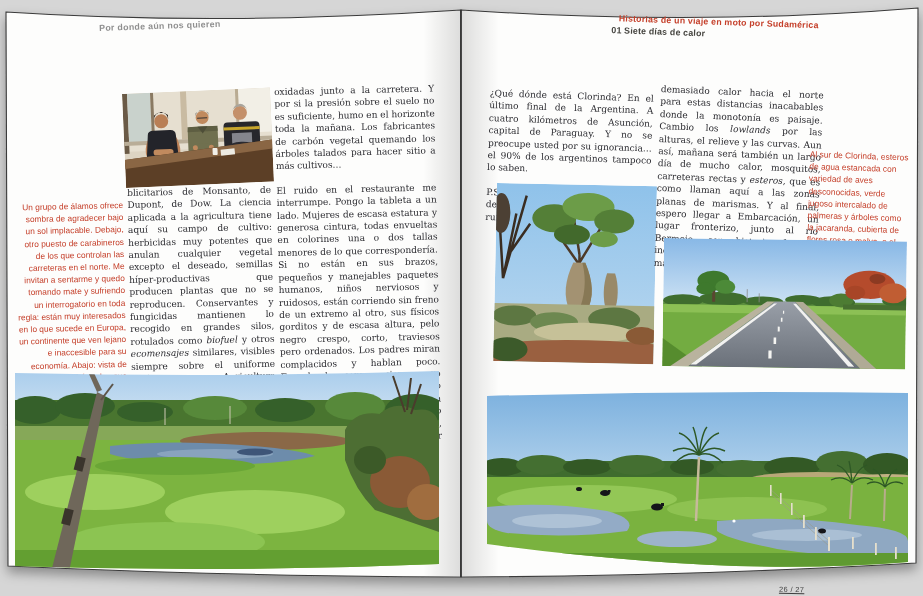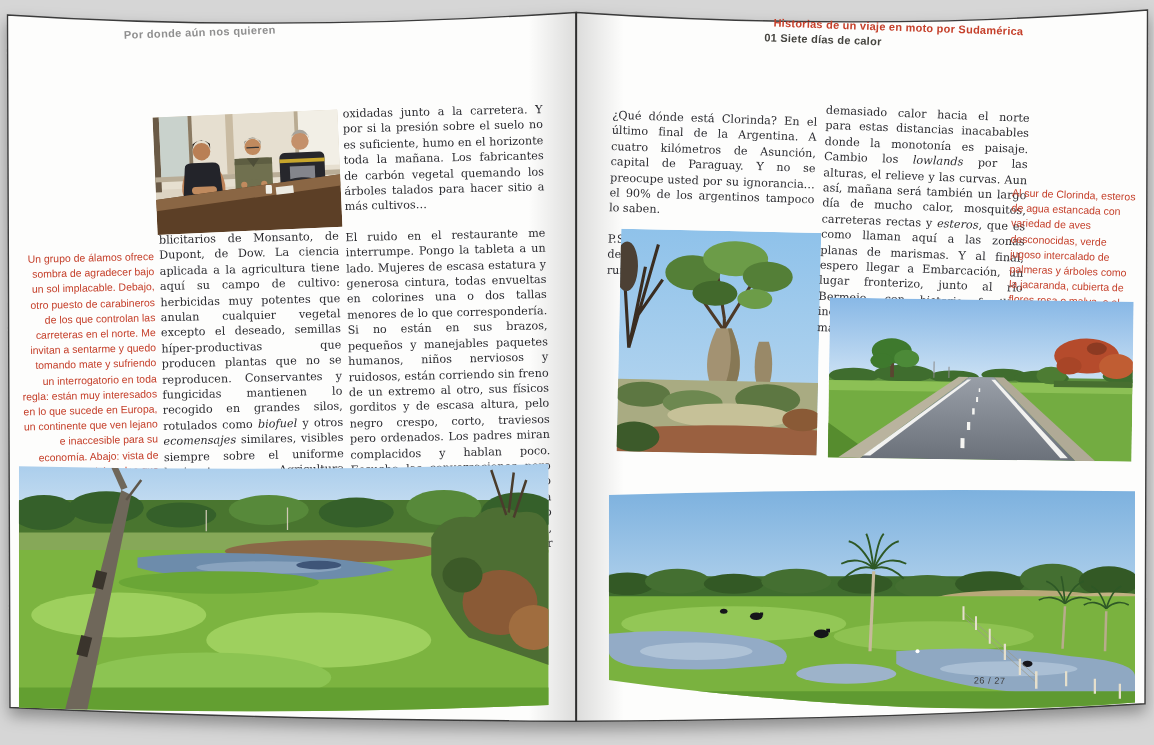--- a/index.html
+++ b/index.html
@@ -372,15 +372,15 @@
               <rect x="341" y="148" width="2" height="14"></rect>
             <rect x="365" y="148" width="1.8" height="12"></rect>
               <rect x="388" y="154" width="1.8" height="12"></rect>
             <rect x="408" y="158" width="1.8" height="12"></rect>
           </g>
         </g>
       </g>
     </svg>
   </div>
 
-  <div class="abs pagenum" style="left:779px;top:540px;transform:rotate(1deg);">26 / 27</div>
+  <div class="abs pagenum" style="left:779px;top:585px;transform:rotate(1deg);text-decoration:underline;">26 / 27</div>
 
 </div>
 
 </body></html>

